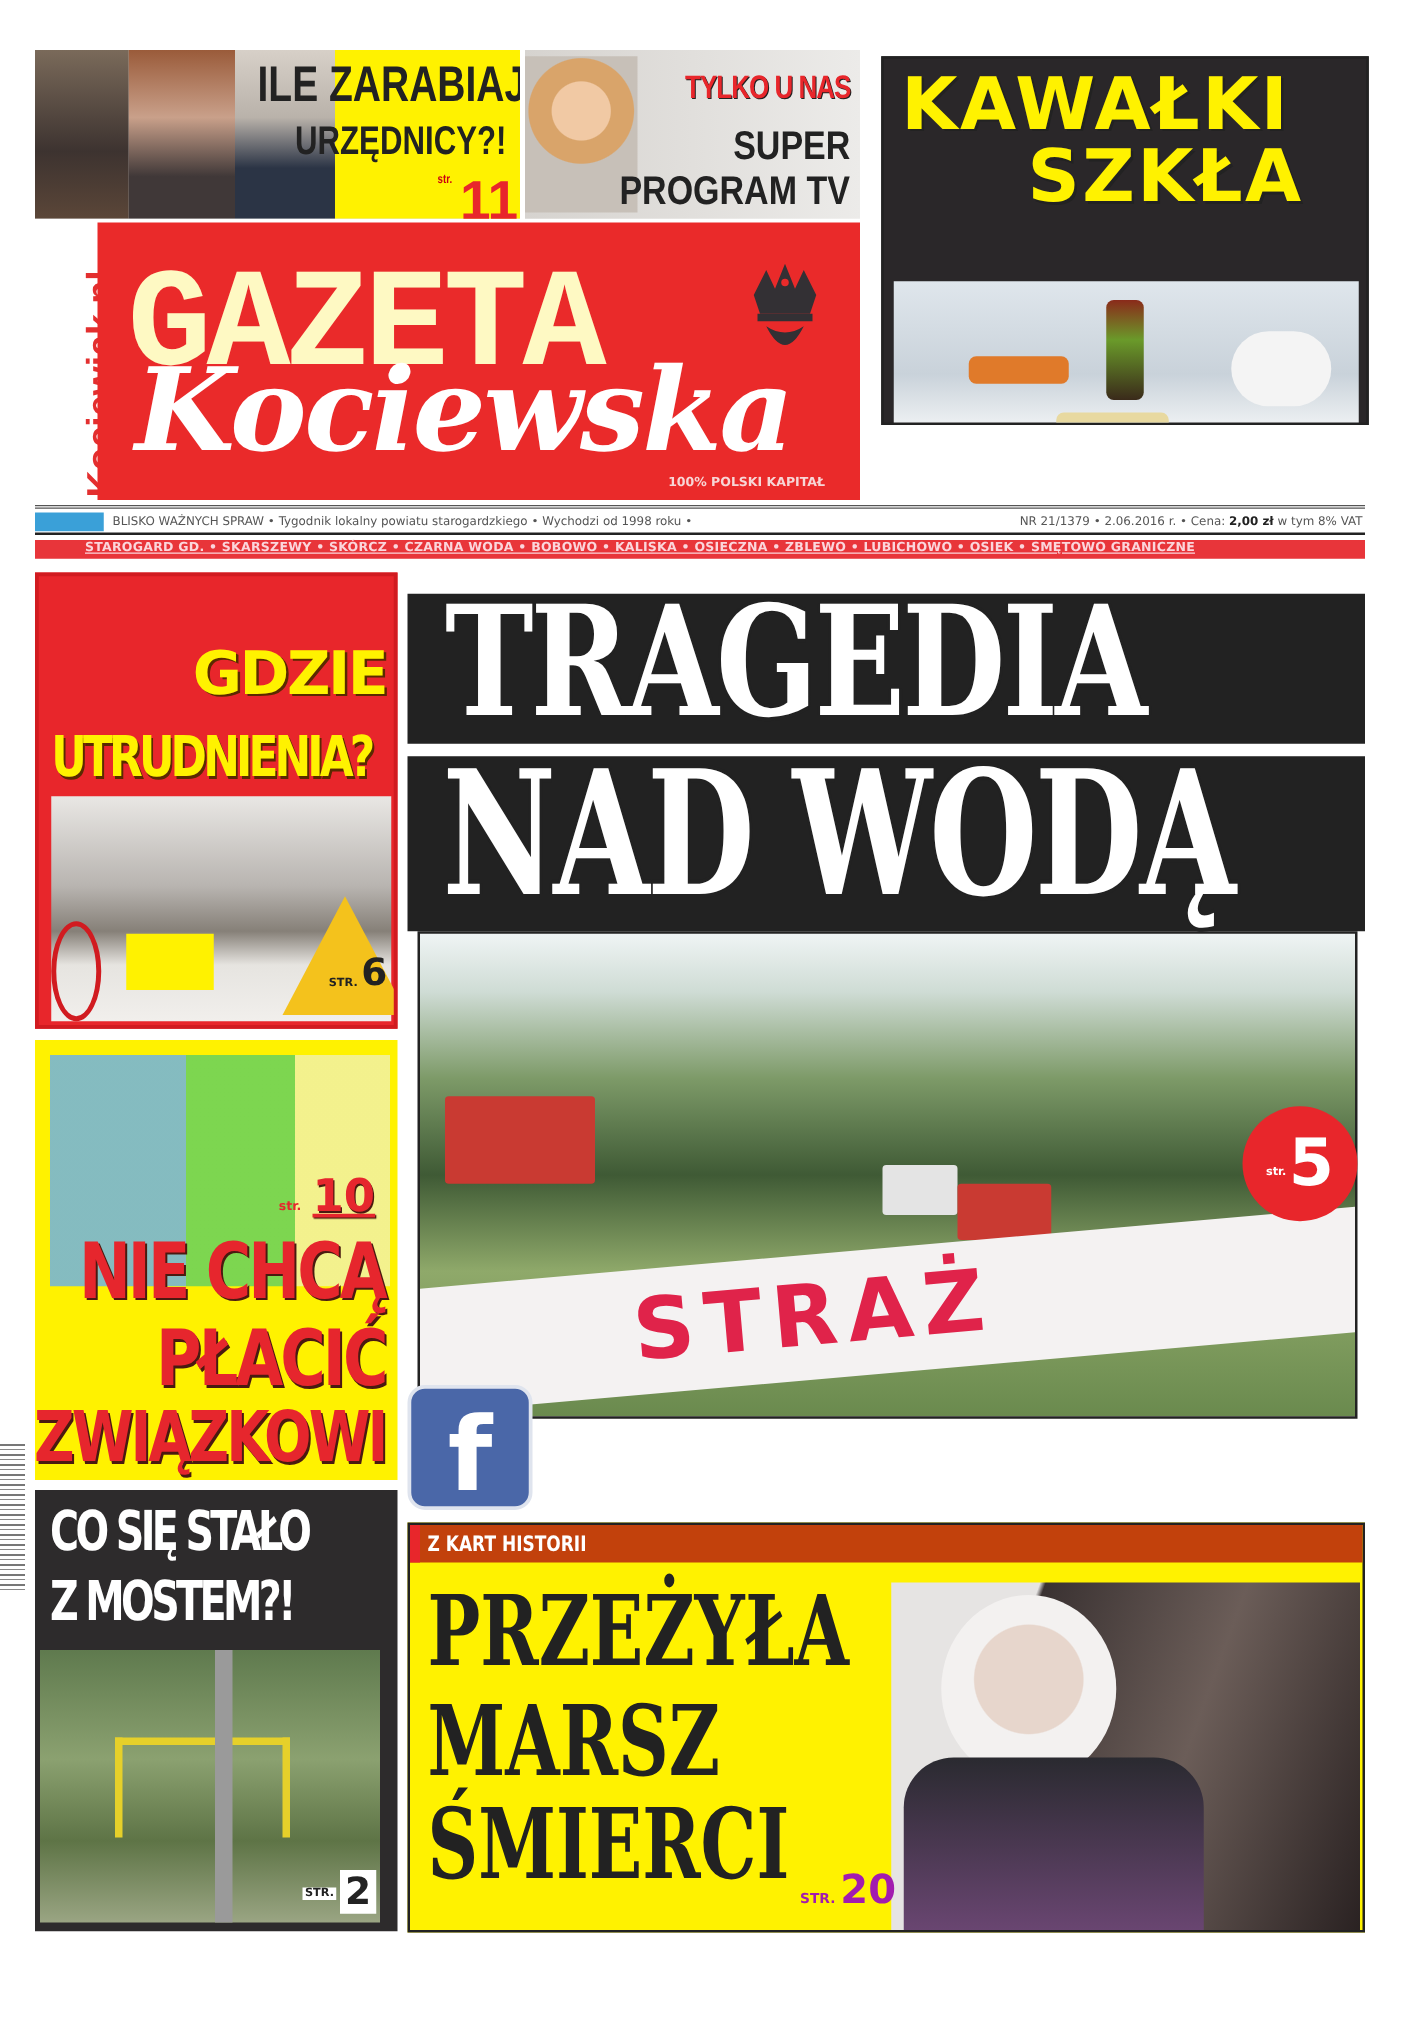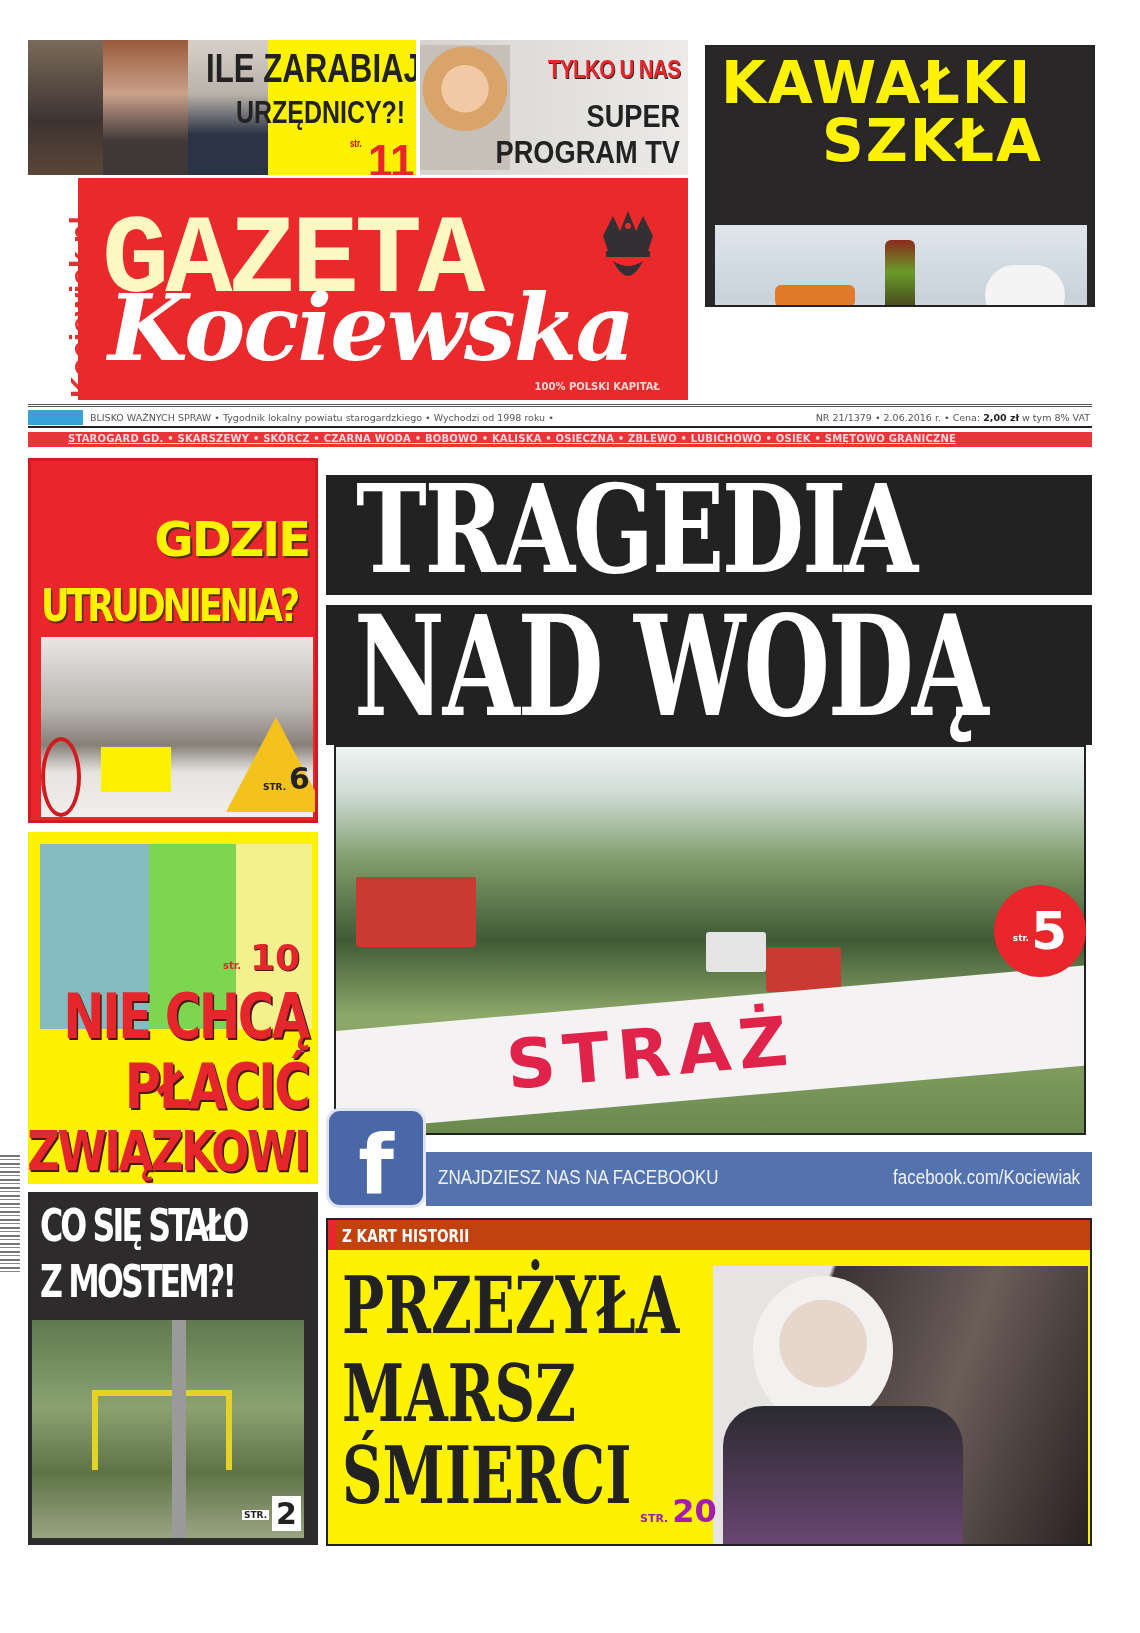--- a/index.html
+++ b/index.html
@@ -21,21 +21,21 @@
   
   #vertical-url { left: 24px; top: 178px; width: 44px; height: 225px; }
   #vertical-url span { position: absolute; left: 40px; top: 220px; transform: rotate(-90deg); transform-origin: left top; font-family: "Liberation Sans", sans-serif; font-weight: bold; font-size: 30px; color: #e32f2f; white-space: nowrap; }
   #masthead { left: 78px; top: 178px; width: 610px; height: 222px; background: #ea2a2a; overflow: hidden; }
   #masthead .gazeta { position: absolute; left: 24px; top: 20px; font-family: Liberation Mono, monospace; font-weight: bold; font-size: 112px; color: #fef9c3; letter-spacing: -4px; }
   #masthead .kociewska { position: absolute; left: 30px; top: 96px; font-family: "DejaVu Serif", serif; font-weight: bold; font-style: italic; font-size: 92px; color: #ffffff; letter-spacing: -2px; }
   #masthead .crown { position: absolute; left: 520px; top: 28px; width: 60px; height: 80px; }
   #masthead .capital { position: absolute; right: 28px; bottom: 8px; font-size: 10px; font-weight: bold; color: #f7d6d6; }
 
   
-  #glass { left: 705px; top: 45px; width: 390px; height: 262px; background: #2a2729; border: 2px solid #222; overflow: hidden; }
+  #glass { left: 705px; top: 45px; width: 390px; height: 295px; background: #2a2729; border: 2px solid #222; overflow: hidden; }
   #glass .photo { position: absolute; left: 8px; top: 178px; width: 372px; height: 165px; background: linear-gradient(#dfe6ec, #c9d2da 45%, #eef1f3 70%, #c8cfd5); }
   #glass .pill { position: absolute; border-radius: 6px; }
   #glass .hl { position: absolute; color: #fff200; font-family: "DejaVu Sans", sans-serif; font-weight: bold; font-size: 58px; letter-spacing: 2px; text-shadow: 2px 2px 0 #222; white-space: nowrap; }
 
   
   #infobar { left: 28px; top: 404px; width: 1064px; height: 24px; border-top: 3px double #555; border-bottom: 2px solid #222; }
   #infobar .badge { position: absolute; left: 0; top: 3px; width: 55px; height: 15px; background: #3aa0d8; }
   #infobar .l { position: absolute; left: 62px; top: 5px; font-size: 9.5px; color: #555; white-space: nowrap; }
   #infobar .r { position: absolute; right: 2px; top: 5px; font-size: 9.5px; color: #555; white-space: nowrap; }
   #infobar .r b { color: #222; }
@@ -166,21 +166,21 @@
     <div class="abs" style="left:0;top:100px;width:40px;height:80px;border:4px solid #d11b20;border-radius:50%;"></div>
     <div class="abs" style="left:185px;top:80px;width:0;height:0;border-left:50px solid transparent;border-right:50px solid transparent;border-bottom:95px solid #f4c21c;"></div>
     <div class="abs" style="left:222px;top:145px;font-size:9px;font-weight:bold;color:#222;">STR.</div>
     <div class="abs" style="left:248px;top:124px;font-size:30px;font-weight:bold;color:#222;">6</div>
   </div>
 </div>
 
 <div id="placic" class="abs">
   <div class="photo"></div>
   <div class="abs" style="left:195px;top:128px;font-size:10px;font-weight:bold;color:#e6262d;">str.</div>
-  <div class="abs" style="left:222px;top:105px;font-size:36px;font-weight:bold;color:#e6262d;text-shadow:1px 1px 0 #4a1a10;">10</div>
+  <div class="abs" style="left:222px;top:105px;font-size:36px;font-weight:bold;color:#e6262d;text-shadow:1px 1px 0 #4a1a10;text-decoration:underline;">10</div>
   <div class="hl" style="right:10px;top:148px;font-size:62px;">NIE CHCĄ</div>
   <div class="hl" style="right:10px;top:218px;font-size:62px;">PŁACIĆ</div>
   <div class="hl" style="right:10px;top:286px;font-size:56px;">ZWIĄZKOWI</div>
 </div>
 
 <div id="barcode" class="abs"></div>
 
 <div id="most" class="abs">
   <div class="hl" style="top:8px;">CO SIĘ STAŁO</div>
   <div class="hl" style="top:64px;">Z MOSTEM?!</div>
@@ -206,24 +206,20 @@
     </div>
   </div>
   <div class="pageref" style="left:668px;top:430px;width:92px;height:92px;font-size:52px;">
     <small>str.</small>
     <span>5</span>
   </div>
 </div>
 
 <div id="fb" class="abs">
   <div class="icon">f</div>
-  <div class="strip">
-    <span class="t1">ZNAJDZIESZ NAS NA FACEBOOKU</span>
-    <span class="t2">facebook.com/Kociewiak</span>
-  </div>
 </div>
 
 <div id="history" class="abs">
   <div class="kicker">
     <span>Z KART HISTORII</span>
   </div>
   <div class="hl" style="top:40px;font-size:78px;transform:scaleX(0.72);">PRZEŻYŁA</div>
   <div class="hl" style="top:128px;font-size:78px;transform:scaleX(0.72);">MARSZ</div>
   <div class="hl" style="top:210px;font-size:78px;transform:scaleX(0.72);">ŚMIERCI</div>
   <div class="photo">

